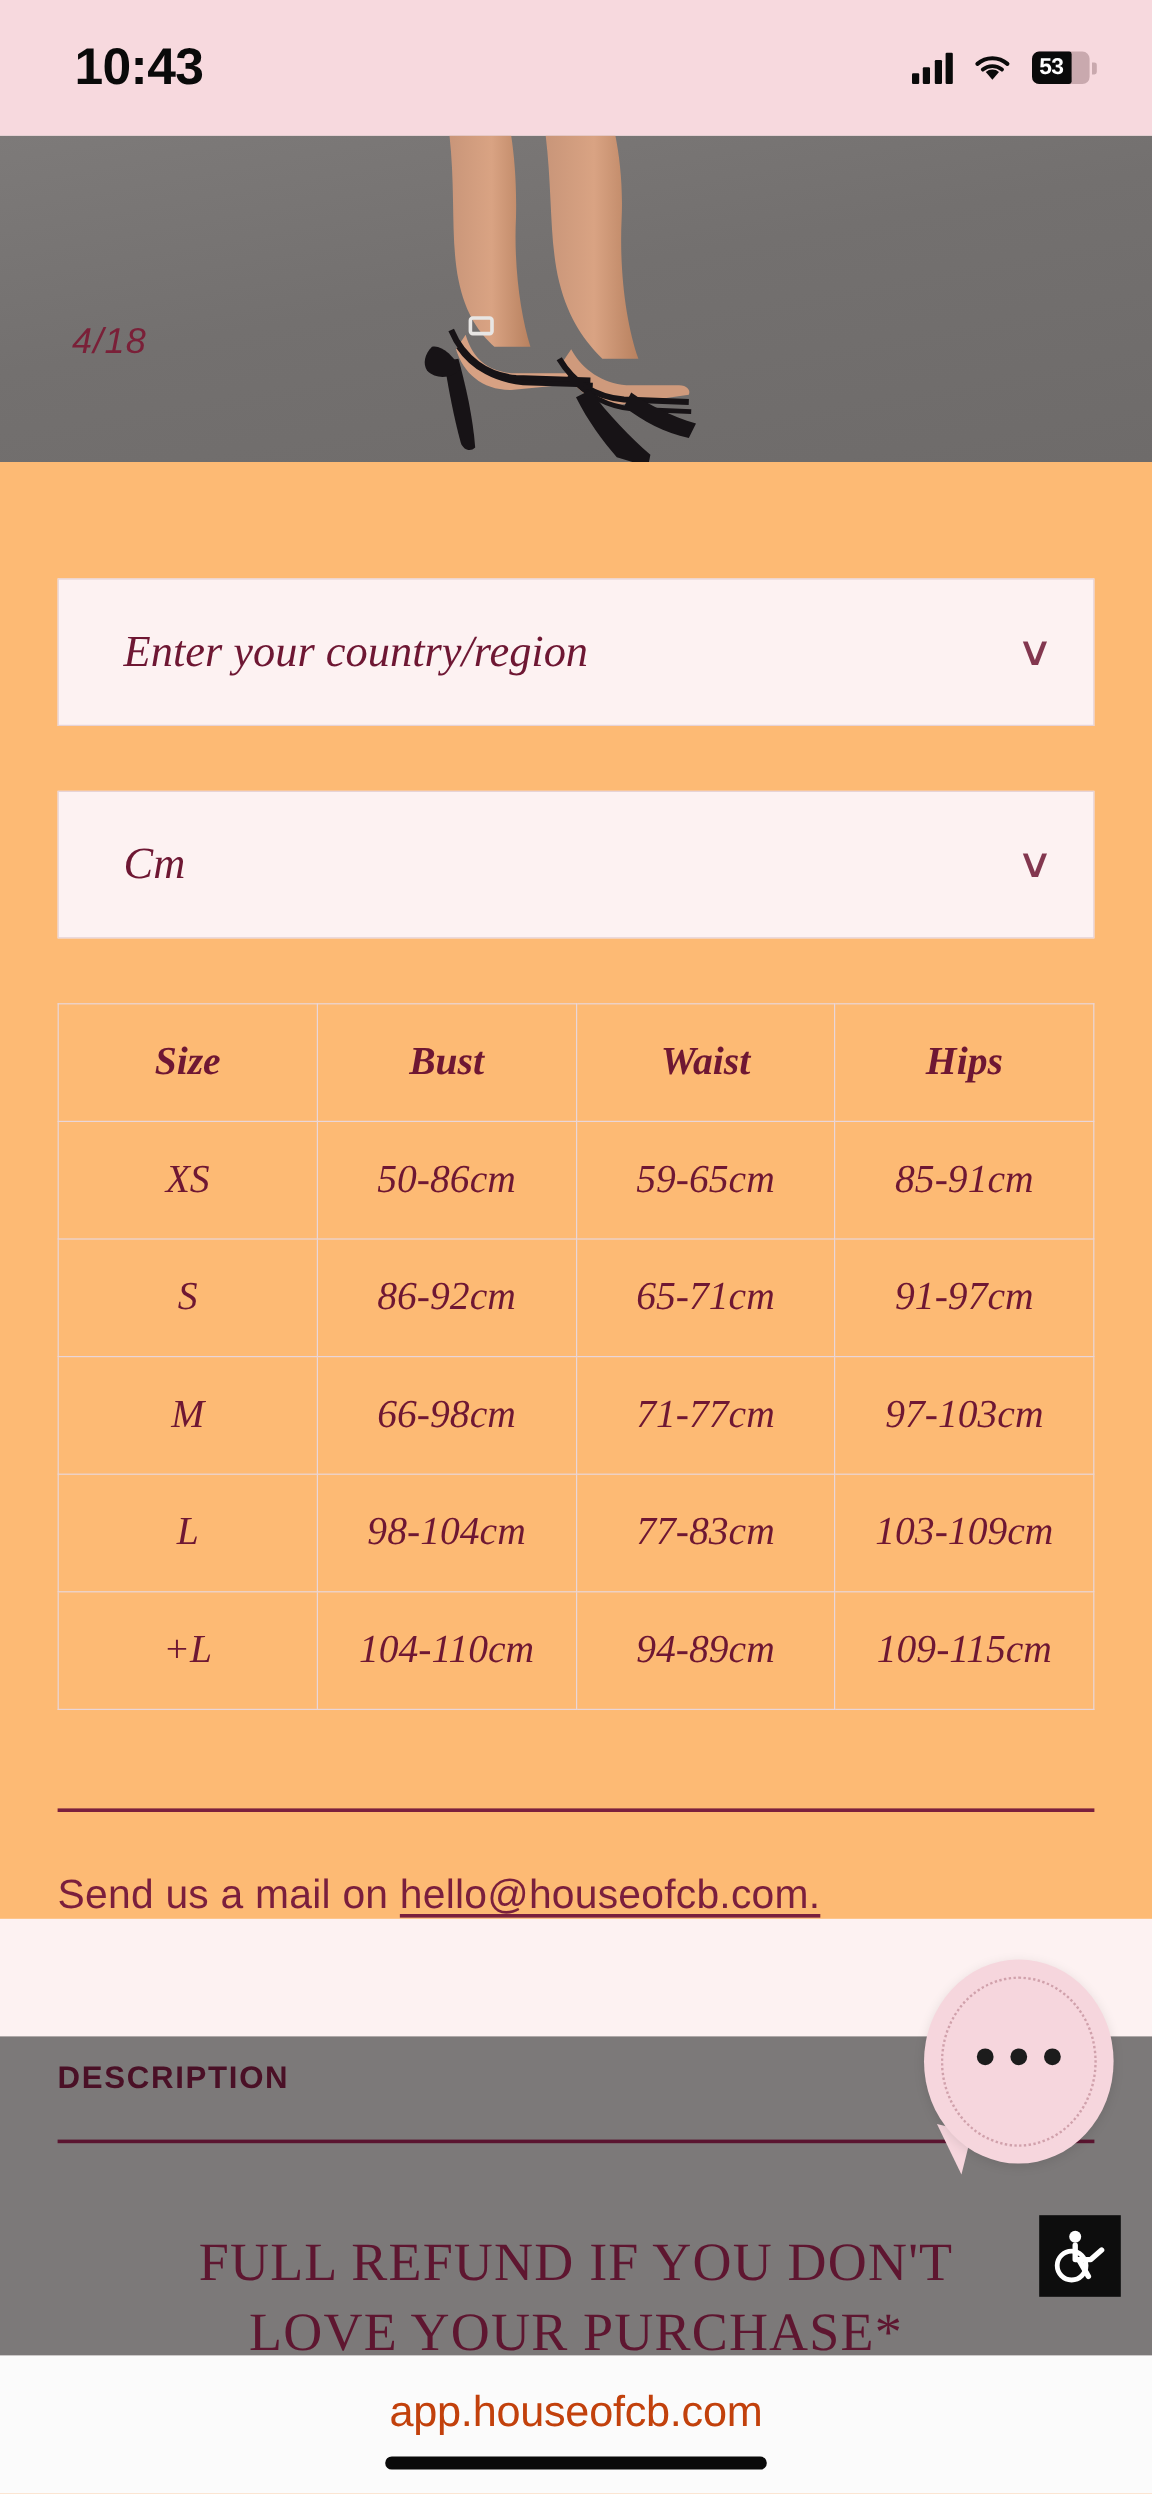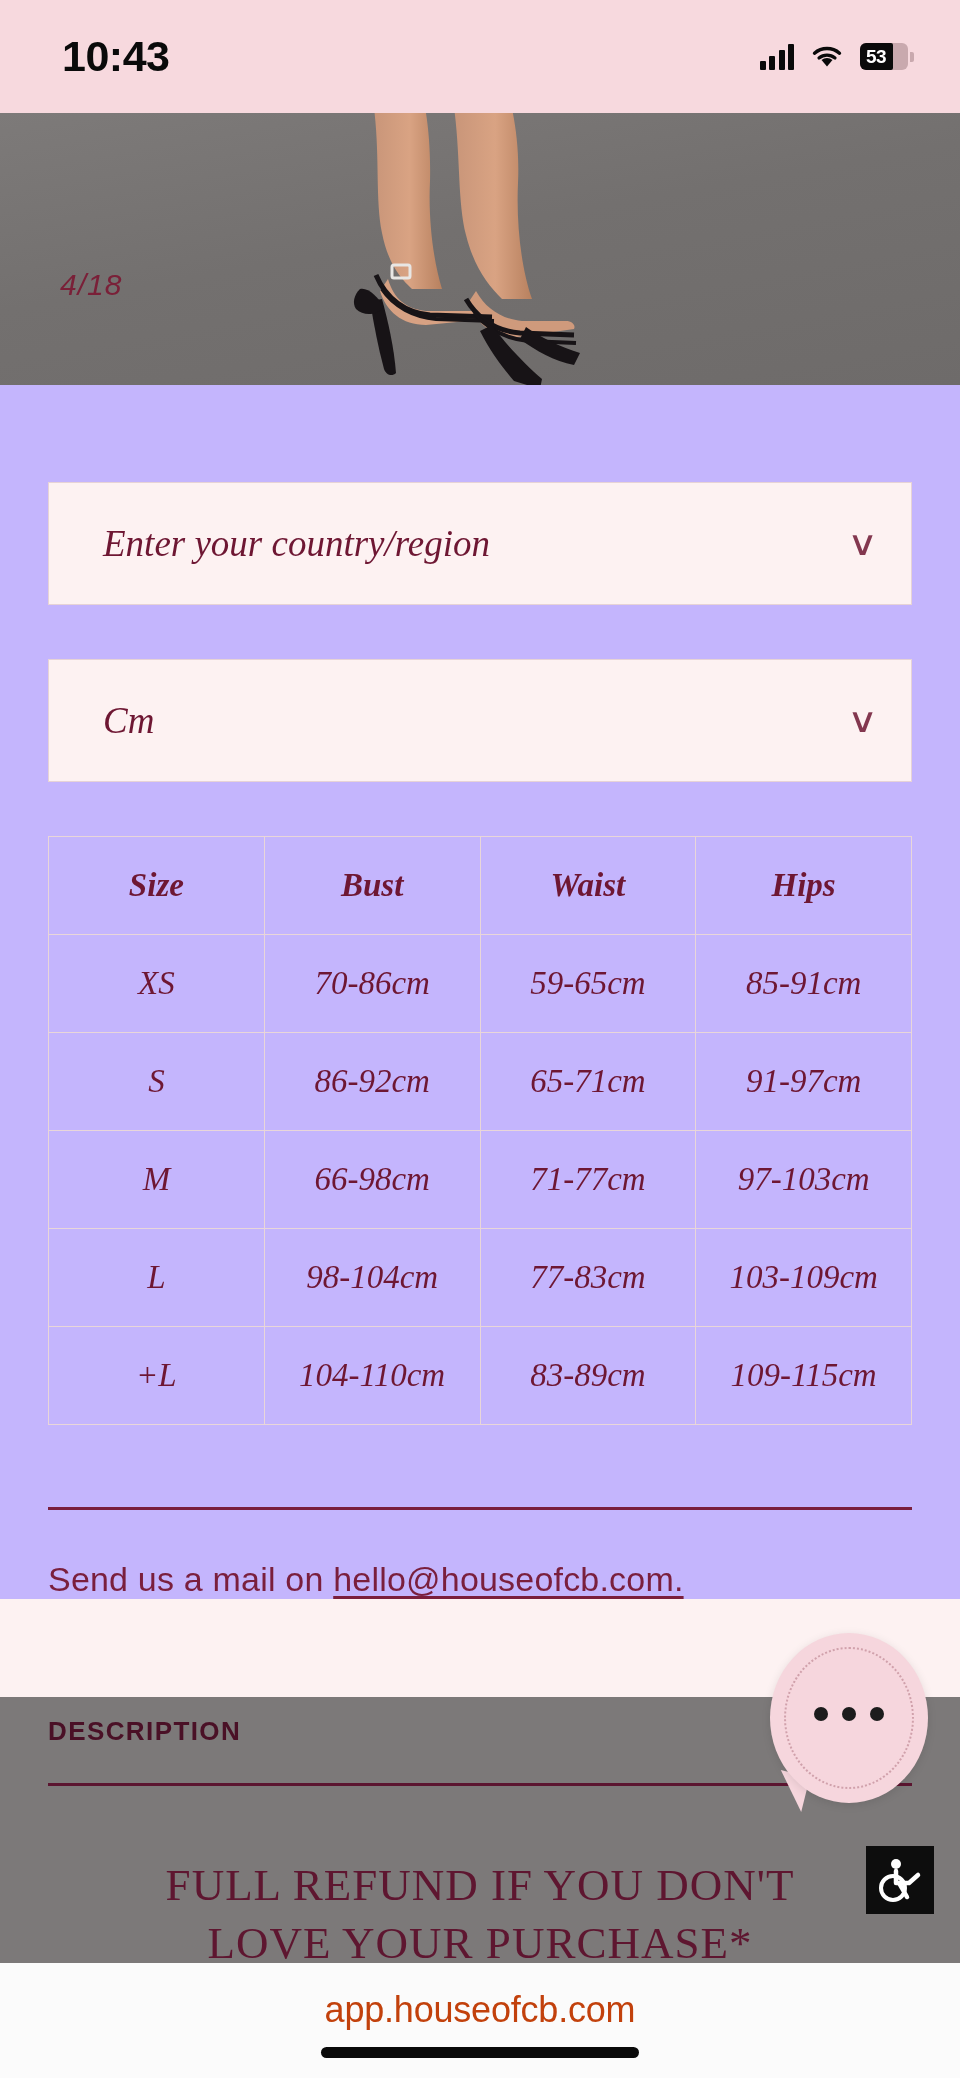--- a/index.html
+++ b/index.html
@@ -79,21 +79,21 @@
     font-family:Liberation Sans, sans-serif;
     font-style:italic;
     font-size:30px;
     color:#7a2038;
     letter-spacing:1px;
   }
   .hero .legs{ position:absolute; left:330px; top:-10px; width:300px; height:290px; }
 
   
   .page{
-    background:#c4b5fd;
+    background:#fdba74;
     padding:0 48px;
     position:relative;
     z-index:4;
   }
   .spacer-top{ height:97px; }
 
   
   .selectbox{
     border:1px solid #e7d3d6;
     background:#fdf2f2;
@@ -349,21 +349,21 @@
       <tr>
         <th>Size</th>
         <th>Bust</th>
         <th>Waist</th>
         <th>Hips</th>
       </tr>
     </thead>
     <tbody>
       <tr>
         <td>XS</td>
-        <td>70-86cm</td>
+        <td>50-86cm</td>
         <td>59-65cm</td>
         <td>85-91cm</td>
       </tr>
       <tr>
         <td>S</td>
         <td>86-92cm</td>
         <td>65-71cm</td>
         <td>91-97cm</td>
       </tr>
       <tr>
@@ -374,21 +374,21 @@
       </tr>
       <tr>
         <td>L</td>
         <td>98-104cm</td>
         <td>77-83cm</td>
         <td>103-109cm</td>
       </tr>
       <tr>
         <td>+L</td>
         <td>104-110cm</td>
-        <td>83-89cm</td>
+        <td>94-89cm</td>
         <td>109-115cm</td>
       </tr>
     </tbody>
   </table>
 
   <div class="unsure-wrap">
     <div class="rule"></div>
     <div class="mailline"><span>Send us a mail on </span><a href="#">hello@houseofcb.com.</a></div>
   </div>
 </div>

